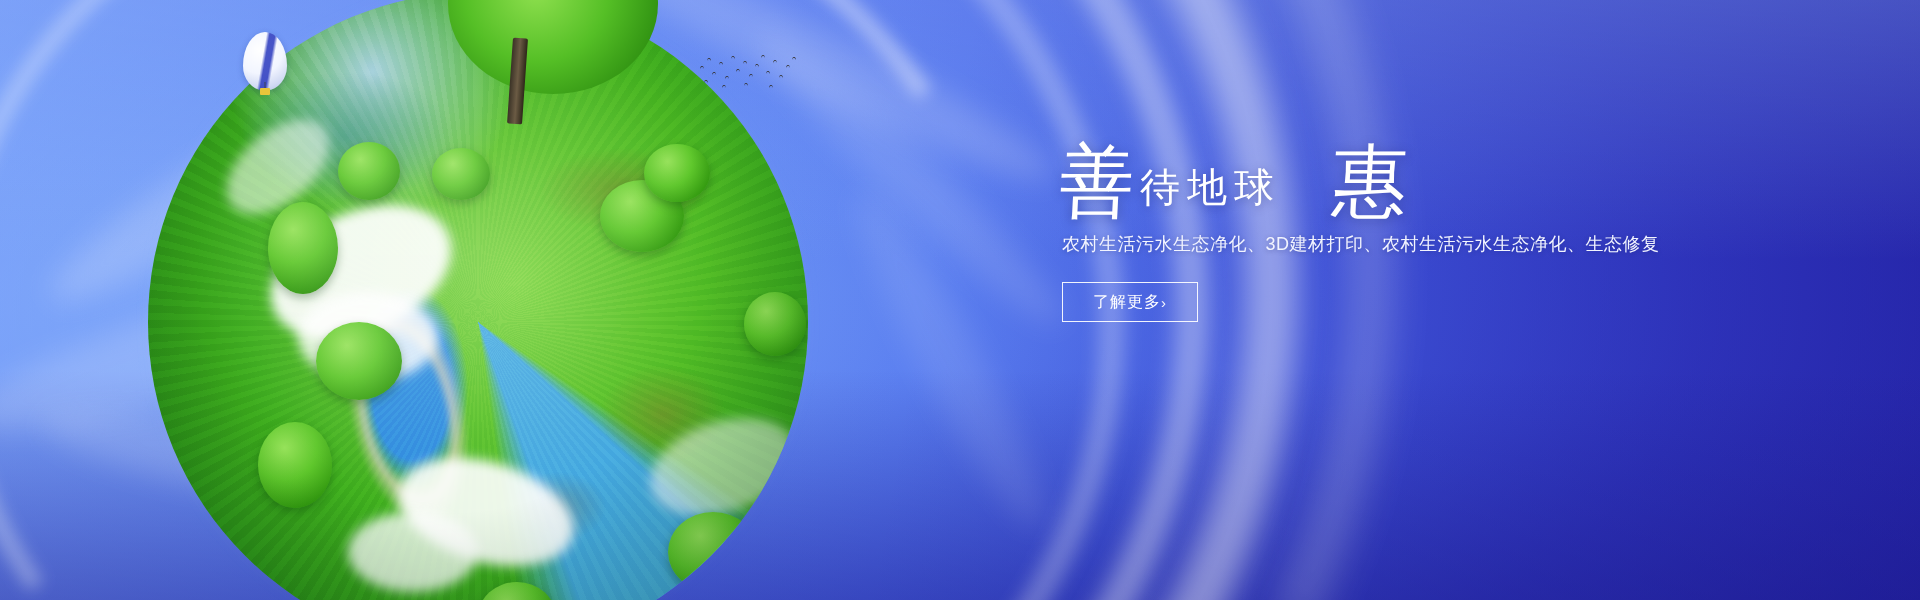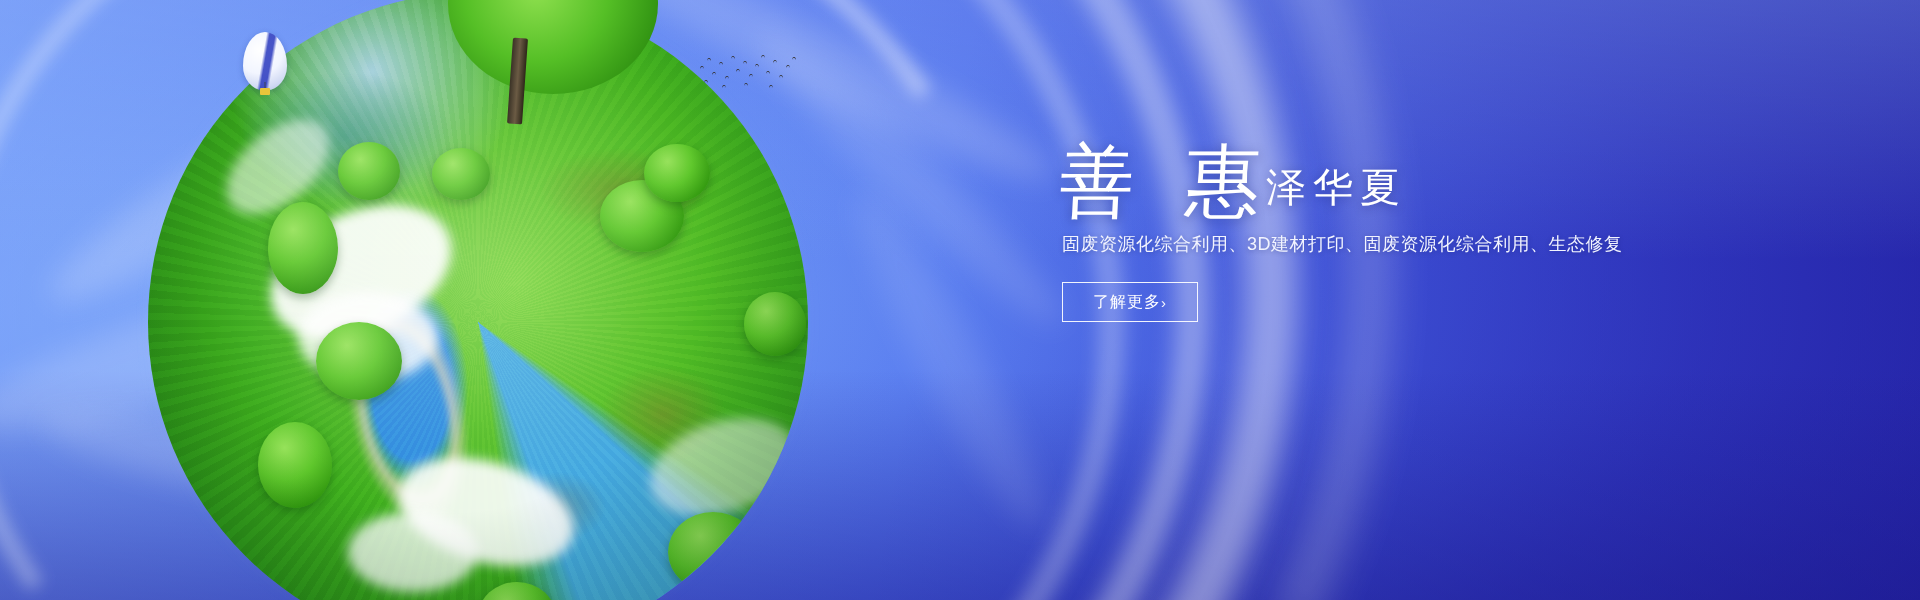--- a/index.html
+++ b/index.html
@@ -277,27 +277,27 @@
     <div class="bird" style="left:6px;top:28px;--r:9deg;"></div>
     <div class="bird" style="left:24px;top:33px;--r:-7deg;"></div>
     <div class="bird" style="left:46px;top:31px;--r:5deg;"></div>
     <div class="bird" style="left:71px;top:33px;--r:-9deg;"></div>
   </div>
 
   <div class="content">
 
     <div class="headline">
       <span class="hl-big">善</span>
+      <span class="hl-small">待地球</span>
       <span class="hl-gap"></span>
       <span class="hl-big">惠</span>
-      <span class="hl-small">泽华夏</span>
     </div>
 
 
-    <div class="desc">固废资源化综合利用、3D建材打印、固废资源化综合利用、生态修复</div>
+    <div class="desc">农村生活污水生态净化、3D建材打印、农村生活污水生态净化、生态修复</div>
 
     <button class="cta">
       <span>了解更多</span>
       <span class="chev">›</span>
     </button>
 
   </div>
 </div>
 
 </body></html>

